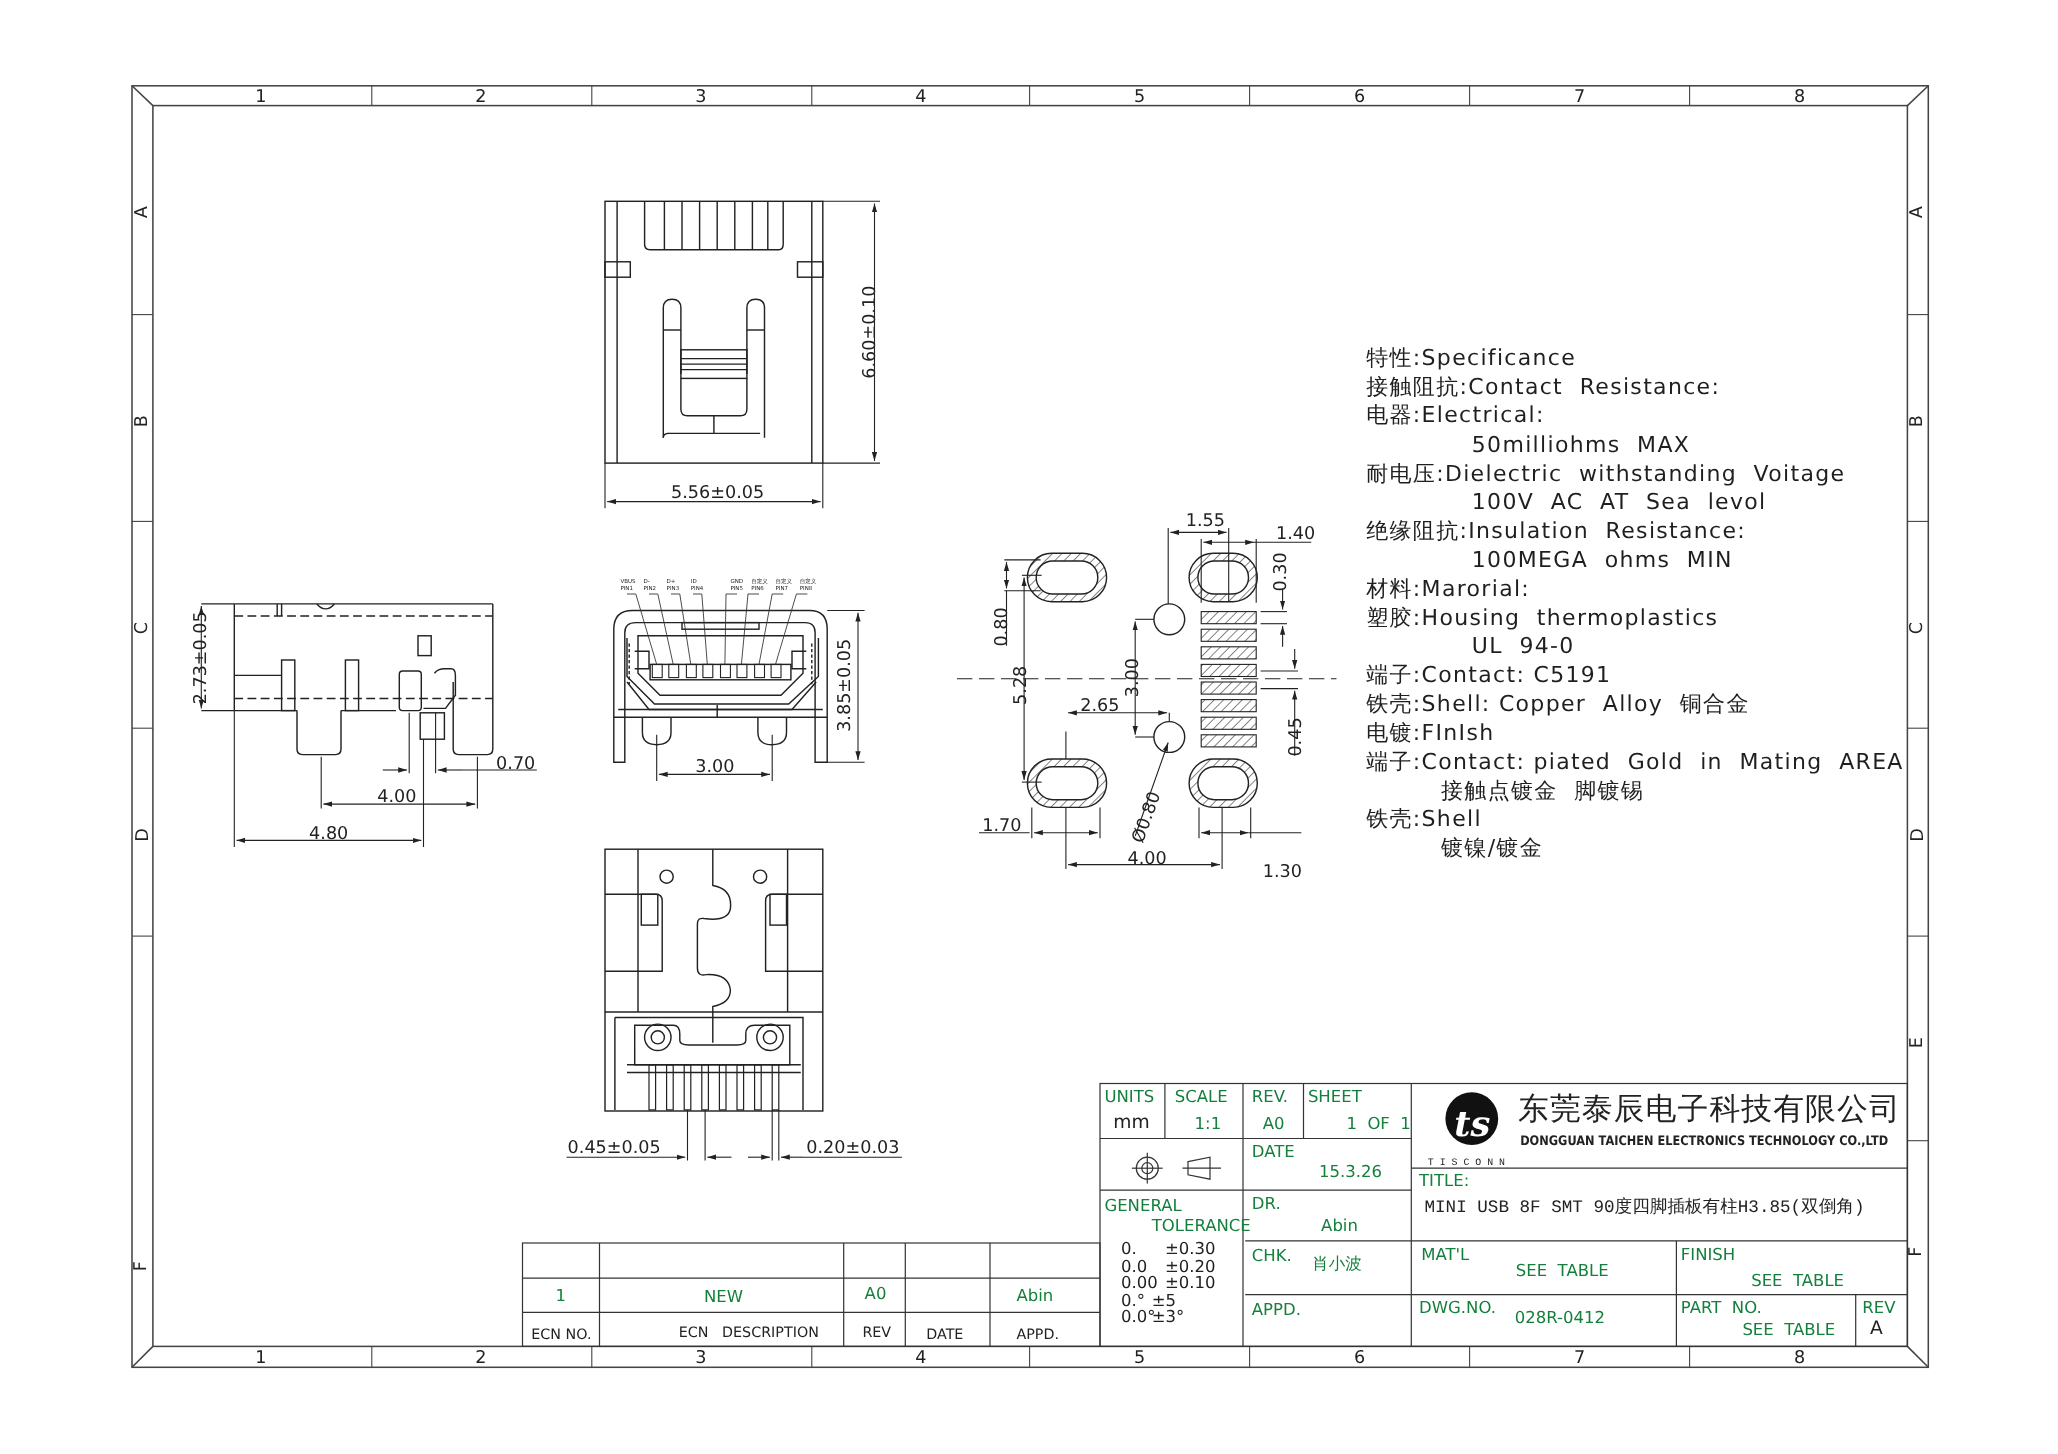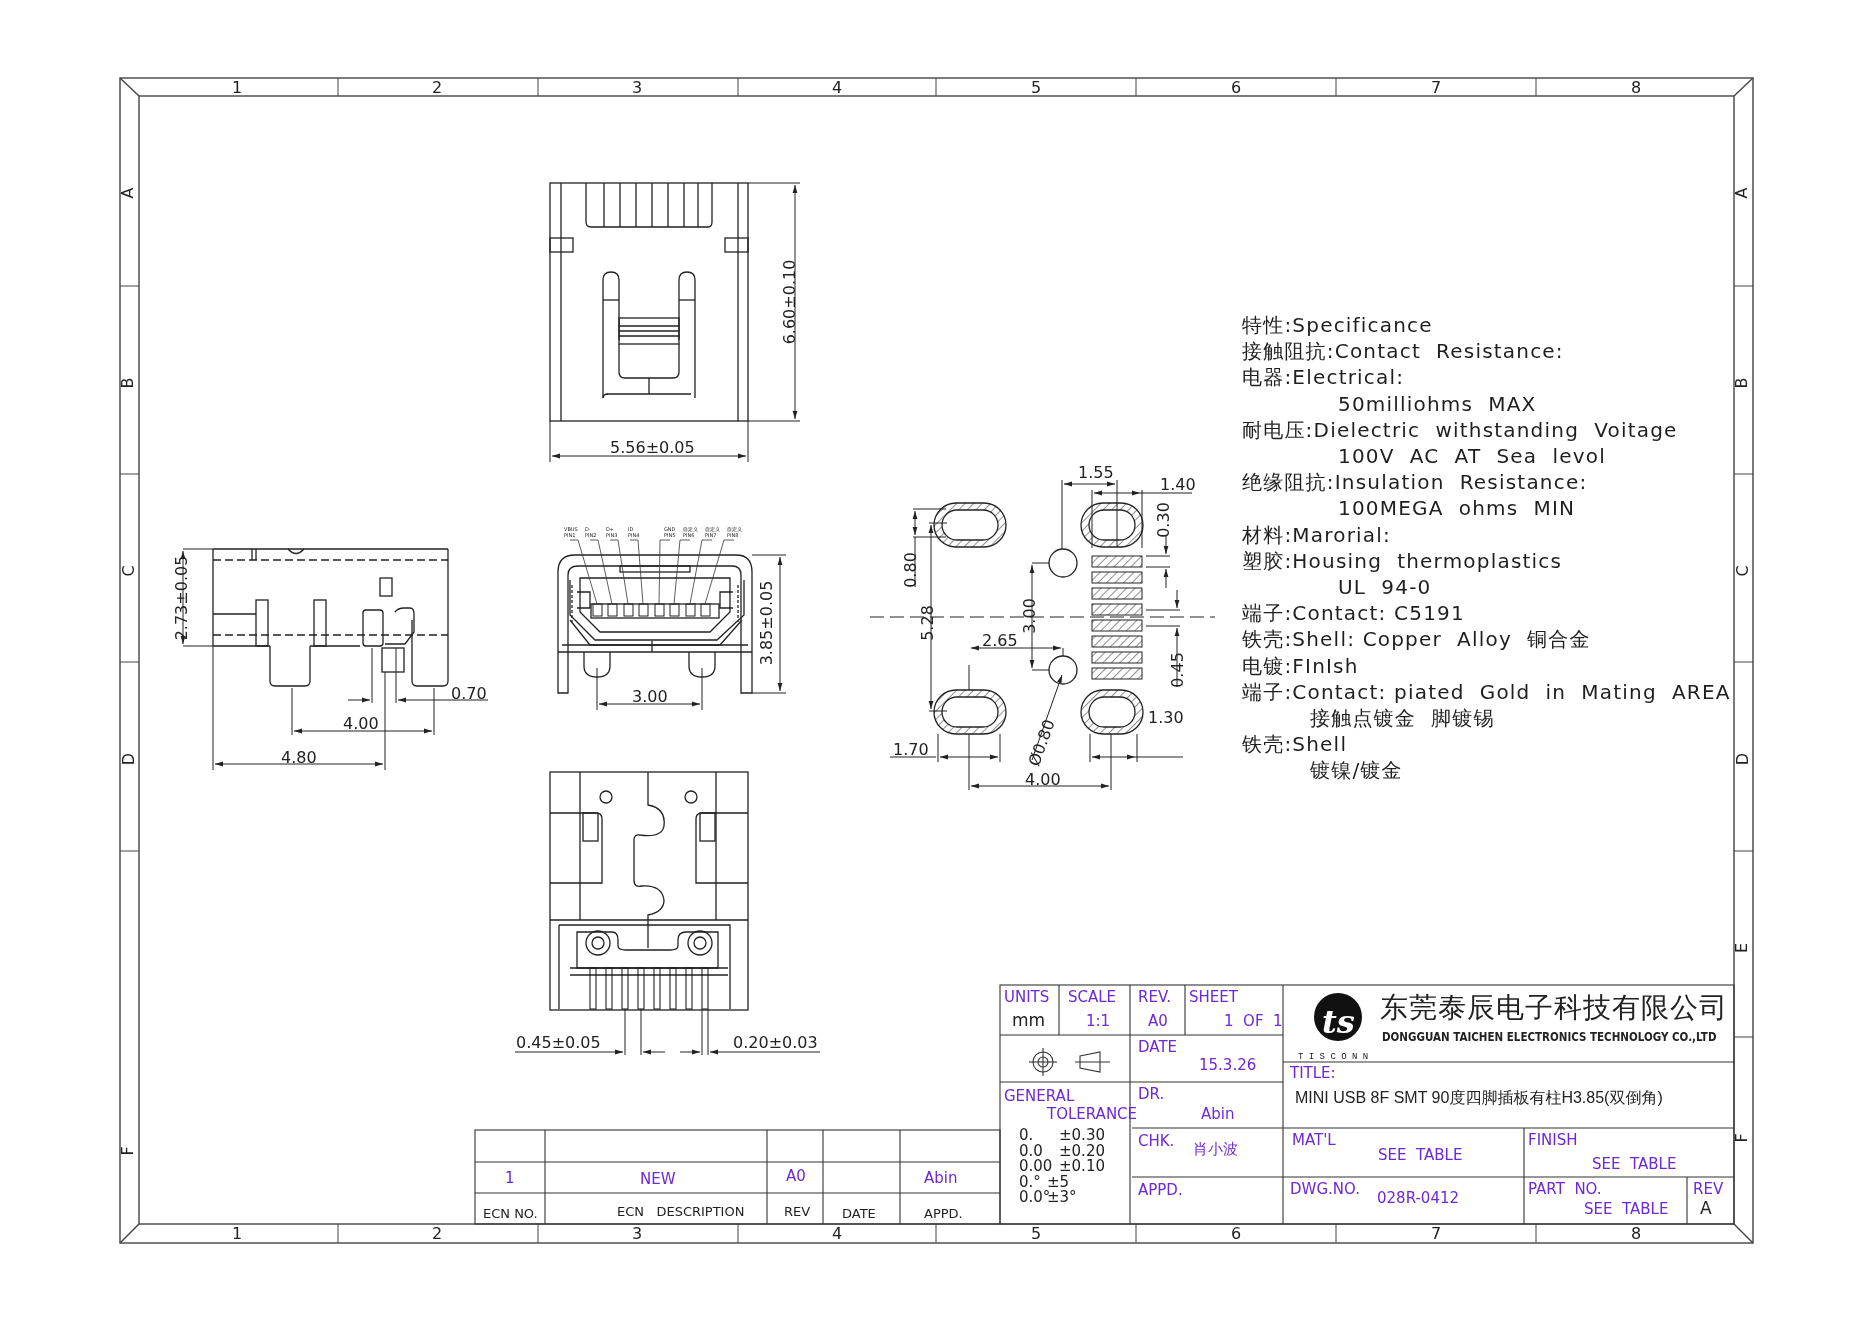--- a/index.html
+++ b/index.html
@@ -3,21 +3,21 @@
 <meta charset="utf-8">
 <style>
   html,body{margin:0;padding:0;background:#fff;}
   body{width:1871px;height:1322px;position:relative;overflow:hidden;font-family:"DejaVu Sans",sans-serif;color:#222;}
   .abs{position:absolute;}
   svg.draw{position:absolute;left:0;top:0;width:1871px;height:1322px;}
   .t{position:absolute;white-space:nowrap;line-height:1;color:#222;}
   .zone{font-size:16px;}
   .spec{position:absolute;left:1242px;top:312px;font-size:20px;letter-spacing:1.2px;line-height:26.2px;color:#1f1f1f;}
   .spec .row{white-space:pre;}
-  .tb{font-size:15px;color:#6d28d9;}
+  .tb{font-size:15px;color:#15803d;}
   .dim{font-size:16px;}
 </style>
 </head>
 <body>
 
 <svg class="draw" viewBox="0 0 1871 1322" xmlns="http://www.w3.org/2000/svg">
   <defs>
     <pattern id="hatch" patternUnits="userSpaceOnUse" width="6" height="6" patternTransform="rotate(45)">
       <line x1="0" y1="0" x2="0" y2="6" stroke="#333" stroke-width="1.1"></line>
     </pattern>
@@ -393,21 +393,21 @@
 <span class="t dim" style="left:1078px;top:465px">1.55</span>
 <span class="t dim" style="left:1160px;top:477px">1.40</span>
 <span class="t dim" style="left:1146px;top:512px;transform:rotate(-90deg)">0.30</span>
 <span class="t dim" style="left:893px;top:562px;transform:rotate(-90deg)">0.80</span>
 <span class="t dim" style="left:910px;top:615px;transform:rotate(-90deg)">5.28</span>
 <span class="t dim" style="left:1012px;top:608px;transform:rotate(-90deg)">3.00</span>
 <span class="t dim" style="left:982px;top:633px">2.65</span>
 <span class="t dim" style="left:1160px;top:662px;transform:rotate(-90deg)">0.45</span>
 <span class="t dim" style="left:1018px;top:735px;transform:rotate(-70deg)">Ø0.80</span>
 <span class="t dim" style="left:893px;top:742px">1.70</span>
-<span class="t dim" style="left:1148px;top:710px">1.30</span>
+<span class="t dim" style="left:1148px;top:784px">1.30</span>
 <span class="t dim" style="left:1025px;top:772px">4.00</span>
 
 <div class="spec">
   <div class="row"><span>特性:</span><span>Specificance</span></div>
   <div class="row"><span>接触阻抗:</span><span>Contact  Resistance:</span></div>
   <div class="row"><span>电器:</span><span>Electrical:</span></div>
   <div class="row" style="padding-left:96px"><span>50milliohms  MAX</span></div>
   <div class="row"><span>耐电压:</span><span>Dielectric  withstanding  Voitage</span></div>
   <div class="row" style="padding-left:96px"><span>100V  AC  AT  Sea  levol</span></div>
   <div class="row"><span>绝缘阻抗:</span><span>Insulation  Resistance:</span></div>
@@ -461,21 +461,21 @@
     <div><span style="display:inline-block;width:40px">0.0</span><span>±0.20</span></div>
     <div><span style="display:inline-block;width:40px">0.00</span><span>±0.10</span></div>
     <div><span style="display:inline-block;width:28px">0.°</span><span>±5</span></div>
     <div><span style="display:inline-block;width:28px">0.0°</span><span>±3°</span></div>
   </div>
 
   <span class="t" style="left:1380px;top:994px;font-size:28px;font-family:'DejaVu Serif',serif;letter-spacing:1px">东莞泰辰电子科技有限公司</span>
   <span class="t" style="left:1382px;top:1031px;font-size:12px;font-weight:bold;transform:scaleX(0.86);transform-origin:left">DONGGUAN TAICHEN ELECTRONICS TECHNOLOGY CO.,LTD</span>
   <span class="t" style="left:1298px;top:1053px;font-size:9px;font-family:Liberation Mono, monospace;white-space:pre">T I S C O N N</span>
   <span class="t tb" style="left:1290px;top:1066px">TITLE:</span>
-  <span class="t" style="left:1295px;top:1090px;font-size:16px;font-family:Liberation Sans, sans-serif">MINI USB 8F SMT 90度四脚插板有柱H3.85(双倒角)</span>
+  <span class="t" style="left:1295px;top:1090px;font-size:16px;font-family:Liberation Mono, monospace">MINI USB 8F SMT 90度四脚插板有柱H3.85(双倒角)</span>
 
   <span class="t tb" style="left:1292px;top:1133px">MAT'L</span>
   <span class="t tb" style="left:1378px;top:1148px;white-space:pre">SEE  TABLE</span>
   <span class="t tb" style="left:1528px;top:1133px">FINISH</span>
   <span class="t tb" style="left:1592px;top:1157px;white-space:pre">SEE  TABLE</span>
   <span class="t tb" style="left:1290px;top:1182px">DWG.NO.</span>
   <span class="t tb" style="left:1377px;top:1191px">028R-0412</span>
   <span class="t tb" style="left:1528px;top:1182px;white-space:pre">PART  NO.</span>
   <span class="t tb" style="left:1584px;top:1202px;white-space:pre">SEE  TABLE</span>
   <span class="t tb" style="left:1693px;top:1182px">REV</span>

